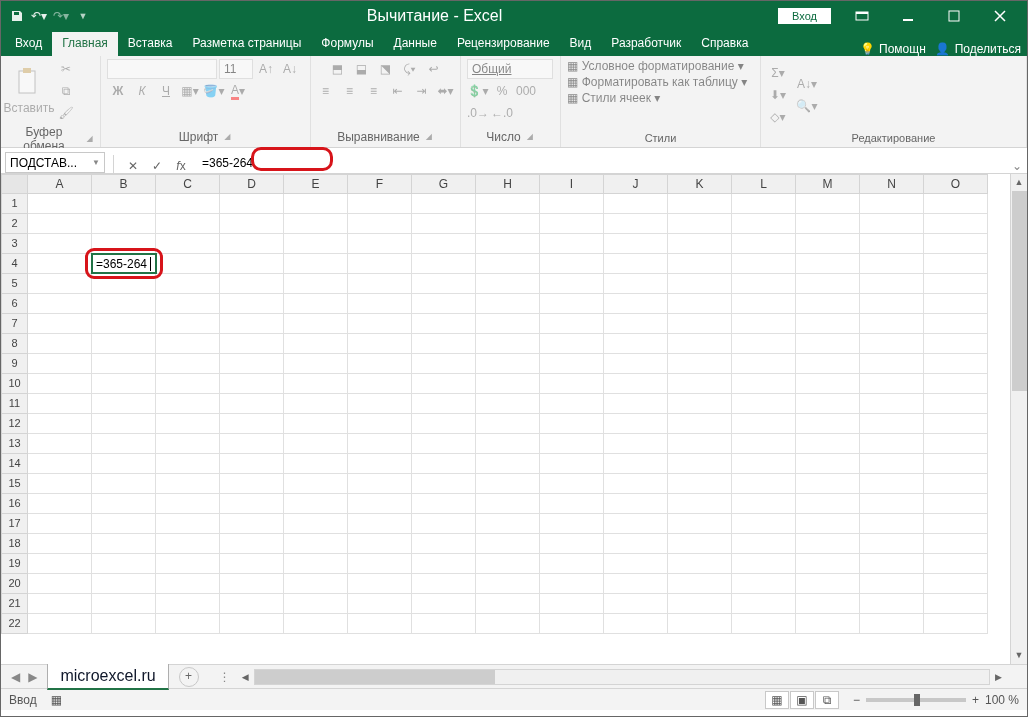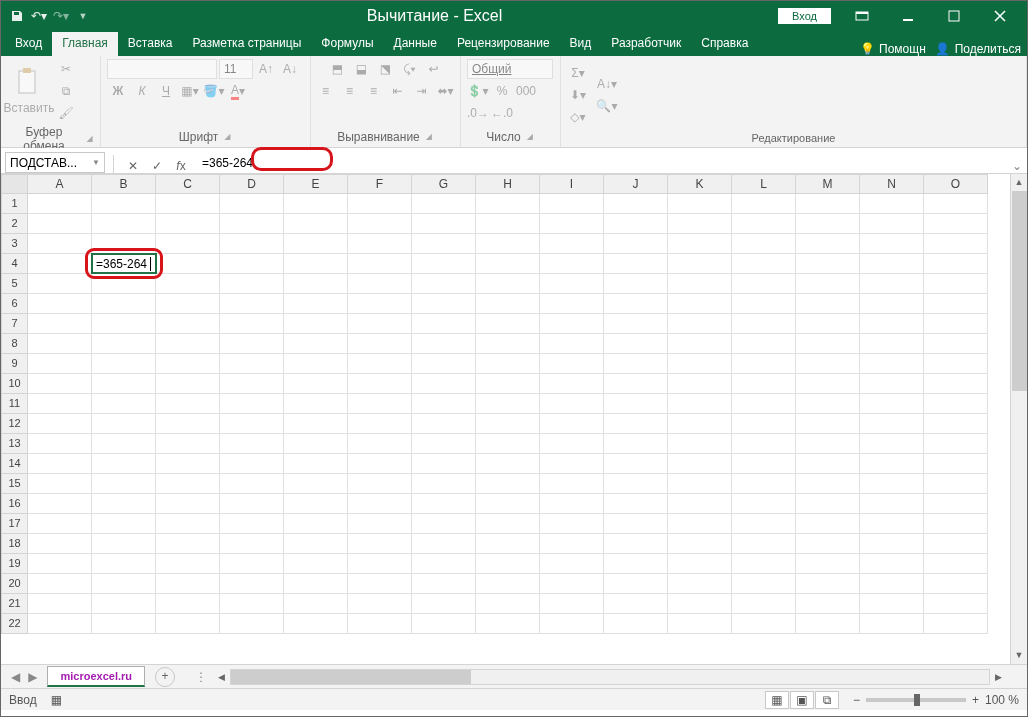--- a/index.html
+++ b/index.html
@@ -45,21 +45,21 @@
 .cellrow{display:flex}
 .cell{width:64px;height:20px;border-right:1px solid #e0e0e0;border-bottom:1px solid #e0e0e0;font-size:12px;padding:0 2px;line-height:18px}
 .activecell{position:absolute;border:2px solid #217346;background:#fff;pointer-events:none;padding:0 3px;font-size:12px;line-height:18px}
 .cursor-caret{position:absolute;right:4px;top:2px;width:1px;height:14px;background:#000}
 .highlight-cell{position:absolute;border:3px solid #d7141a;border-radius:9px;pointer-events:none}
 .vscroll{position:absolute;right:0;top:0;width:17px;height:100%;background:#f0f0f0;border-left:1px solid #d4d4d4}
 .vscroll .arr{height:17px;text-align:center;font-size:9px;color:#666;line-height:17px}
 .vscroll .thumb{position:absolute;top:17px;width:15px;left:1px;height:200px;background:#cdcdcd}
 .tabsbar{height:24px;display:flex;align-items:center;border-top:1px solid #d4d4d4;background:#f3f3f3}
 .navtabs{display:flex;gap:8px;padding:0 10px;color:#888}
-.sheettab{background:#fff;border:1px solid #aeaeae;border-bottom:2px solid #217346;padding:3px 12px;font-weight:bold;color:#a21caf;font-size:11px}
+.sheettab{background:#fff;border:1px solid #aeaeae;border-bottom:2px solid #217346;padding:3px 12px;font-weight:normal;color:#0f172a;font-size:16px}
 .addsheet{width:20px;height:20px;border:1px solid #c8c8c8;border-radius:50%;margin-left:10px;text-align:center;line-height:17px;color:#666}
 .hscroll{flex:1;margin:0 20px 0 20px;height:16px;display:flex;align-items:center}
 .hscroll .track{flex:1;height:16px;background:#f0f0f0;border:1px solid #d4d4d4;position:relative}
 .hscroll .arr{width:17px;text-align:center;font-size:9px;color:#666}
 .hscroll .thumb{position:absolute;left:0;width:240px;height:14px;background:#cdcdcd}
 .status{height:22px;background:#f3f3f3;border-top:1px solid #d4d4d4;display:flex;align-items:center;padding:0 8px;color:#555;font-size:11px;gap:14px}
 .status .spacer{flex:1}
 .viewbtns{display:flex;gap:1px}
 .viewbtns span{width:24px;height:18px;border:1px solid #c8c8c8;text-align:center;line-height:16px;background:#fff}
 .zoom{display:flex;align-items:center;gap:6px}
@@ -214,20 +214,28 @@
         <span class="smbtn">.0→</span>
         <span class="smbtn">←.0</span>
       </div>
     </div>
     <div class="group-label">
         <span>Число</span>
         <span class="dlg">◢</span>
       </div>
   </div>
 
+  <div class="group" style="width:200px">
+    <div class="group-body dim col" style="align-items:flex-start;font-size:11px">
+      <span>▦ <span>Условное форматирование</span> ▾</span>
+      <span>▦ <span>Форматировать как таблицу</span> ▾</span>
+      <span>▦ <span>Стили ячеек</span> ▾</span>
+    </div>
+    <div class="group-label">Стили</div>
+  </div>
 
 
   <div class="group" style="flex:1">
     <div class="group-body dim">
       <div class="col">
         <span class="smbtn">Σ▾</span>
         <span class="smbtn">⬇▾</span>
         <span class="smbtn">◇▾</span>
       </div>
       <div class="col">

